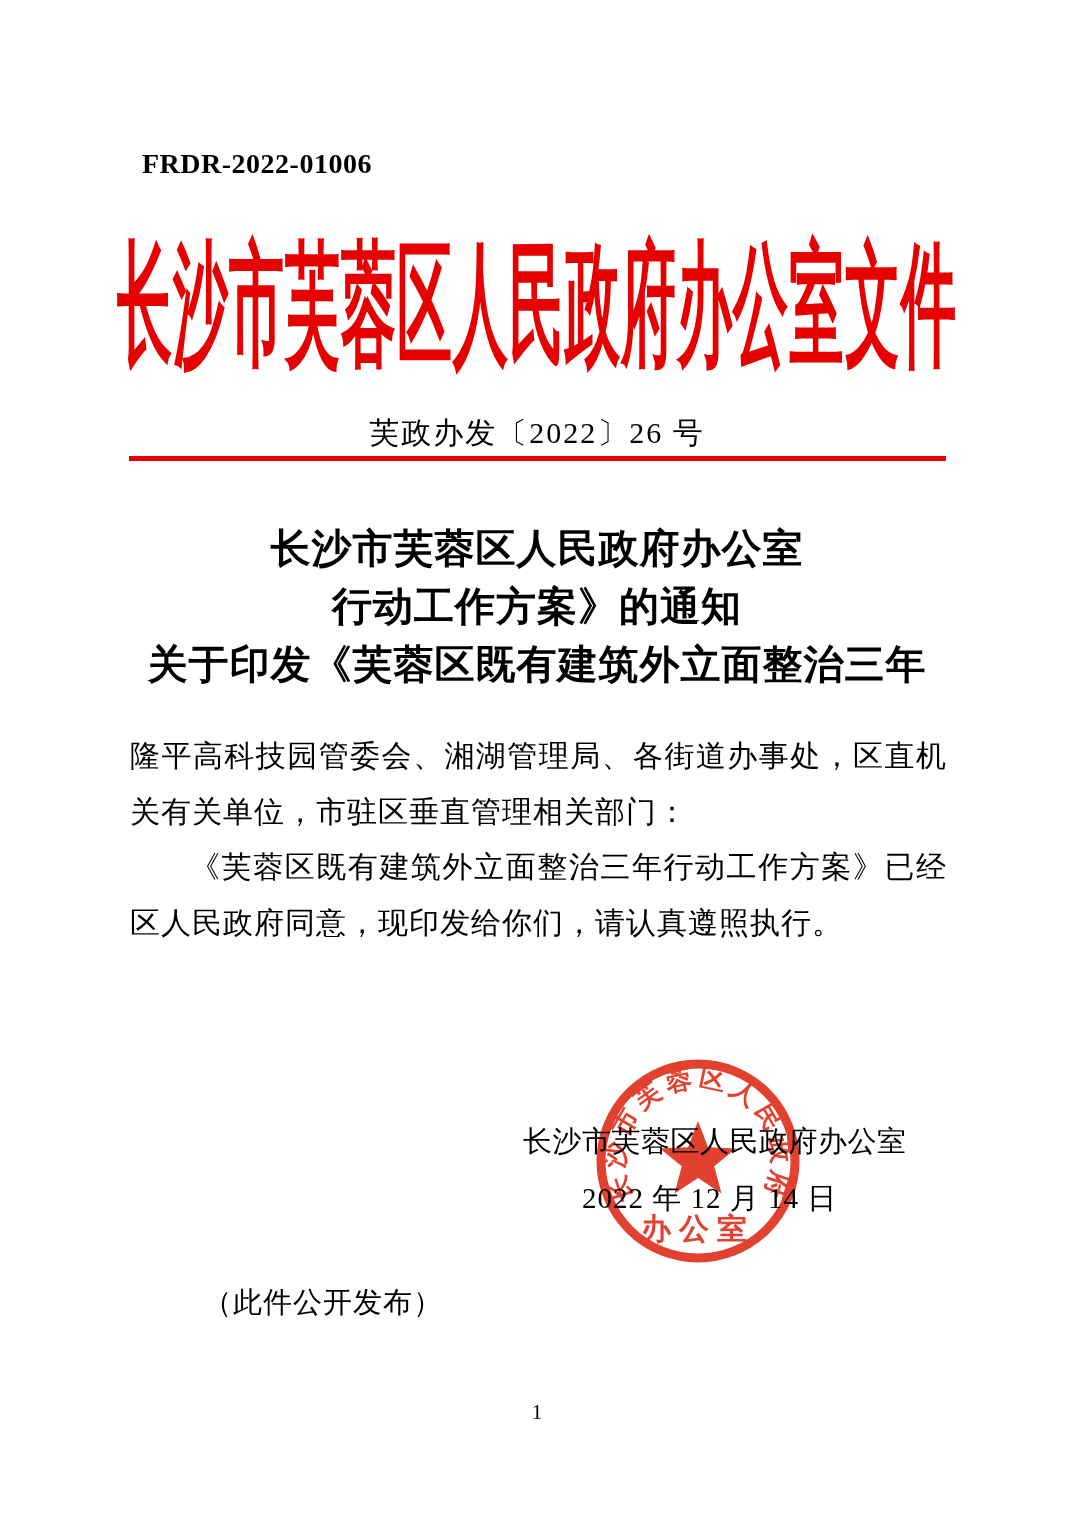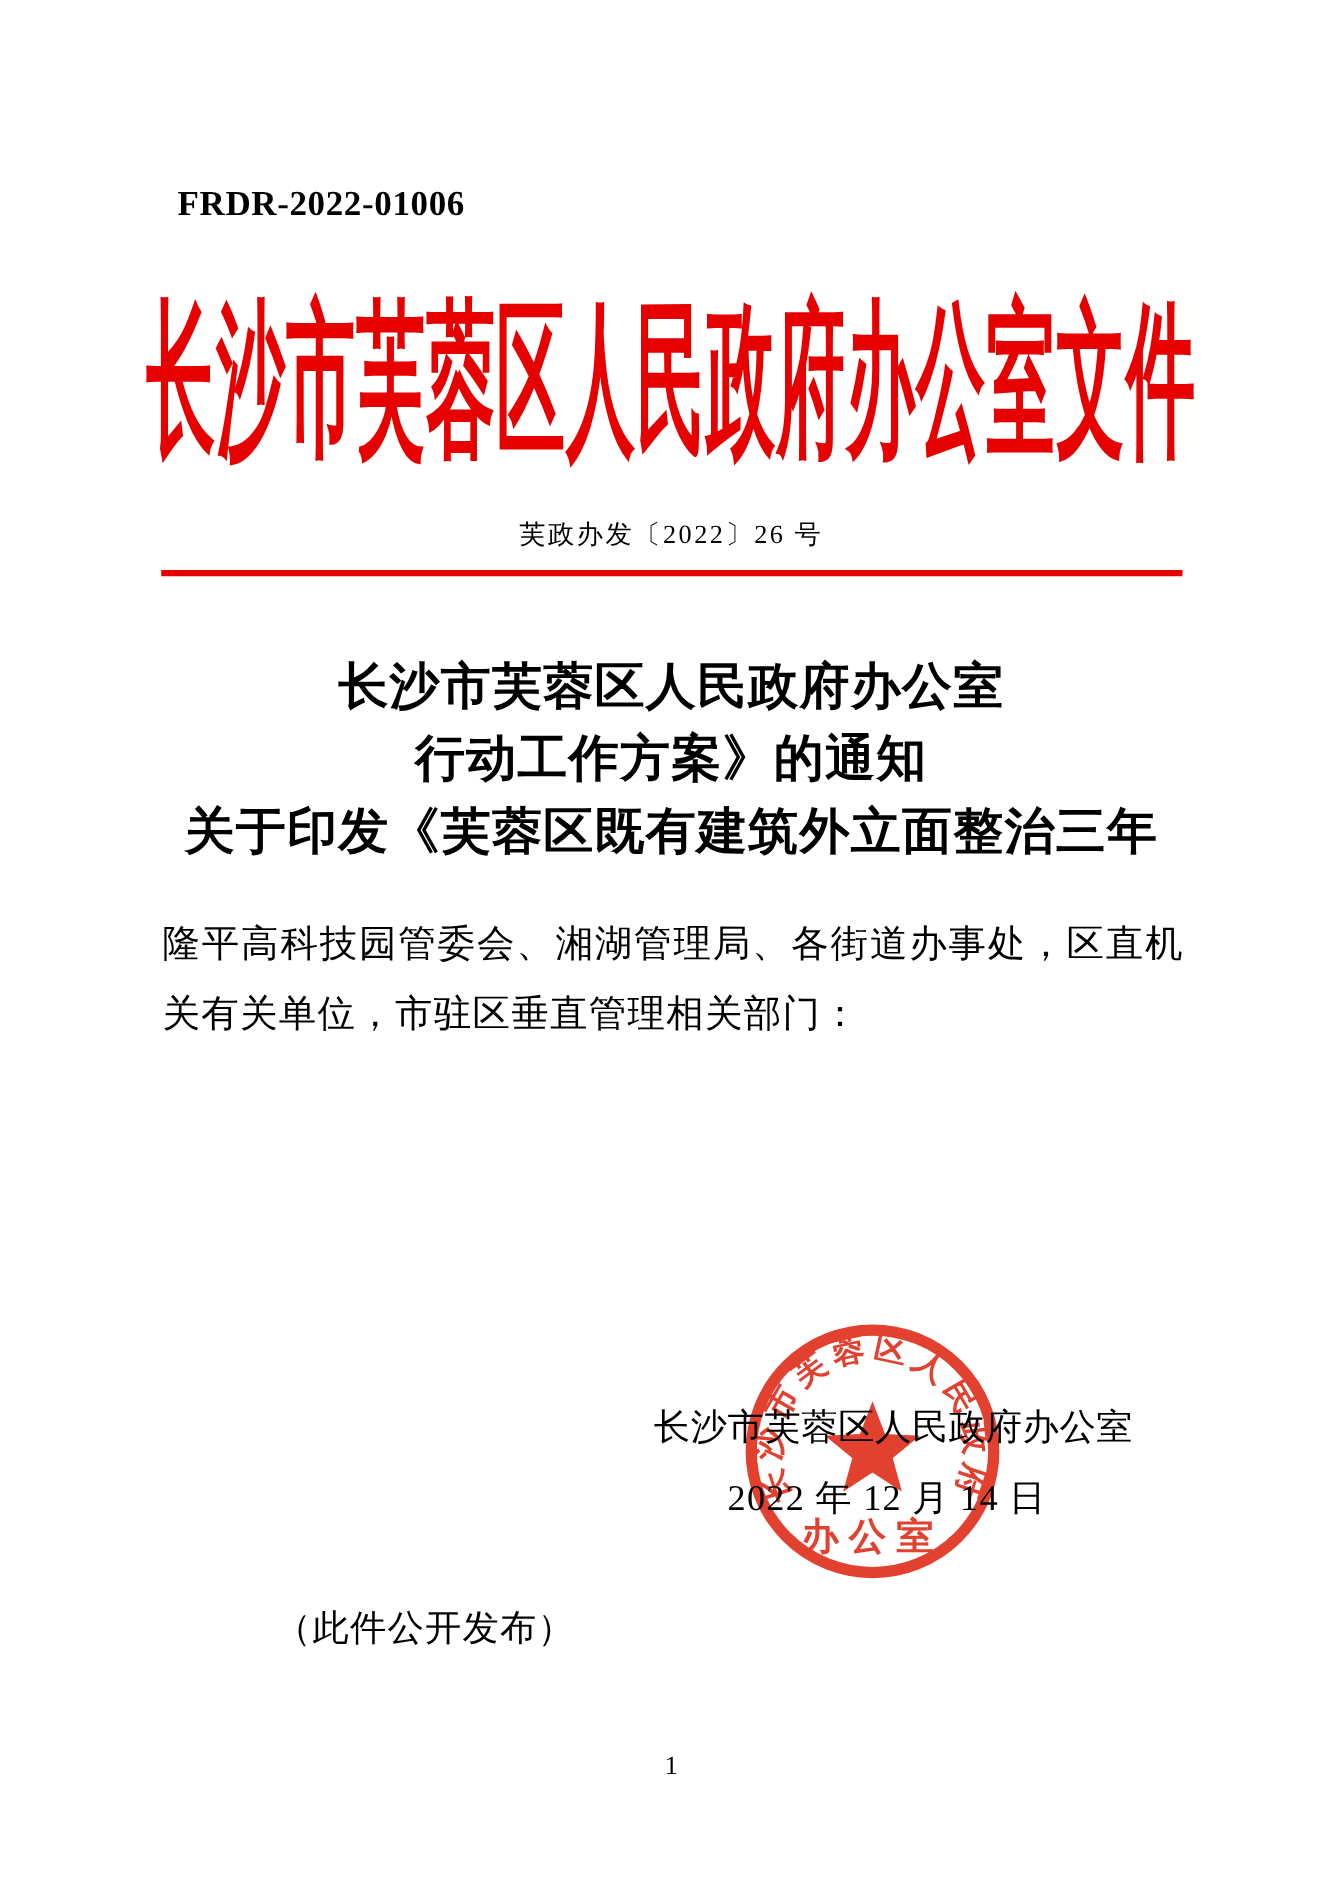--- a/index.html
+++ b/index.html
@@ -41,21 +41,21 @@
     transform-origin: top center;
     font-family: "Liberation Serif", "DejaVu Serif", serif;
   }
 
   .doc-number {
     position: absolute;
     left: 0;
     right: 0;
     top: 413px;
     text-align: center;
-    font-size: 21px;
+    font-size: 30px;
     letter-spacing: 2px;
     font-family: "Liberation Serif", "DejaVu Serif", serif;
   }
 
   .red-line {
     position: absolute;
     left: 129px;
     top: 456px;
     width: 817px;
     height: 5px;
@@ -115,21 +115,21 @@
     top: 1055px;
     width: 212px;
     height: 212px;
     z-index: 2;
     mix-blend-mode: multiply;
     opacity: 0.92;
   }
 
   .public-note {
     position: absolute;
-    left: 220px;
+    left: 203px;
     top: 1283px;
     font-size: 29px;
     letter-spacing: 1px;
   }
 
   .page-number {
     position: absolute;
     left: 0;
     right: 0;
     top: 1400px;
@@ -151,20 +151,21 @@
   <div class="red-line"></div>
 
   <div class="doc-title">
     <div>长沙市芙蓉区人民政府办公室</div>
     <div>行动工作方案》的通知</div>
     <div>关于印发《芙蓉区既有建筑外立面整治三年</div>
   </div>
 
   <div class="body-text">
     <p>隆平高科技园管委会、湘湖管理局、各街道办事处，区直机关有关单位，市驻区垂直管理相关部门：</p>
+    <p class="indent">《芙蓉区既有建筑外立面整治三年行动工作方案》已经区人民政府同意，现印发给你们，请认真遵照执行。</p>
   </div>
 
   <div class="signer">长沙市芙蓉区人民政府办公室</div>
 
   <div class="sign-date">2022 年 12 月 14 日</div>
 
   <svg class="seal" viewBox="0 0 212 212" xmlns="http://www.w3.org/2000/svg">
     <defs>
       <path id="sealArcPath" d="M 45.4 148.4 A 74 74 0 1 1 166.6 148.4" fill="none"></path>
     </defs>

